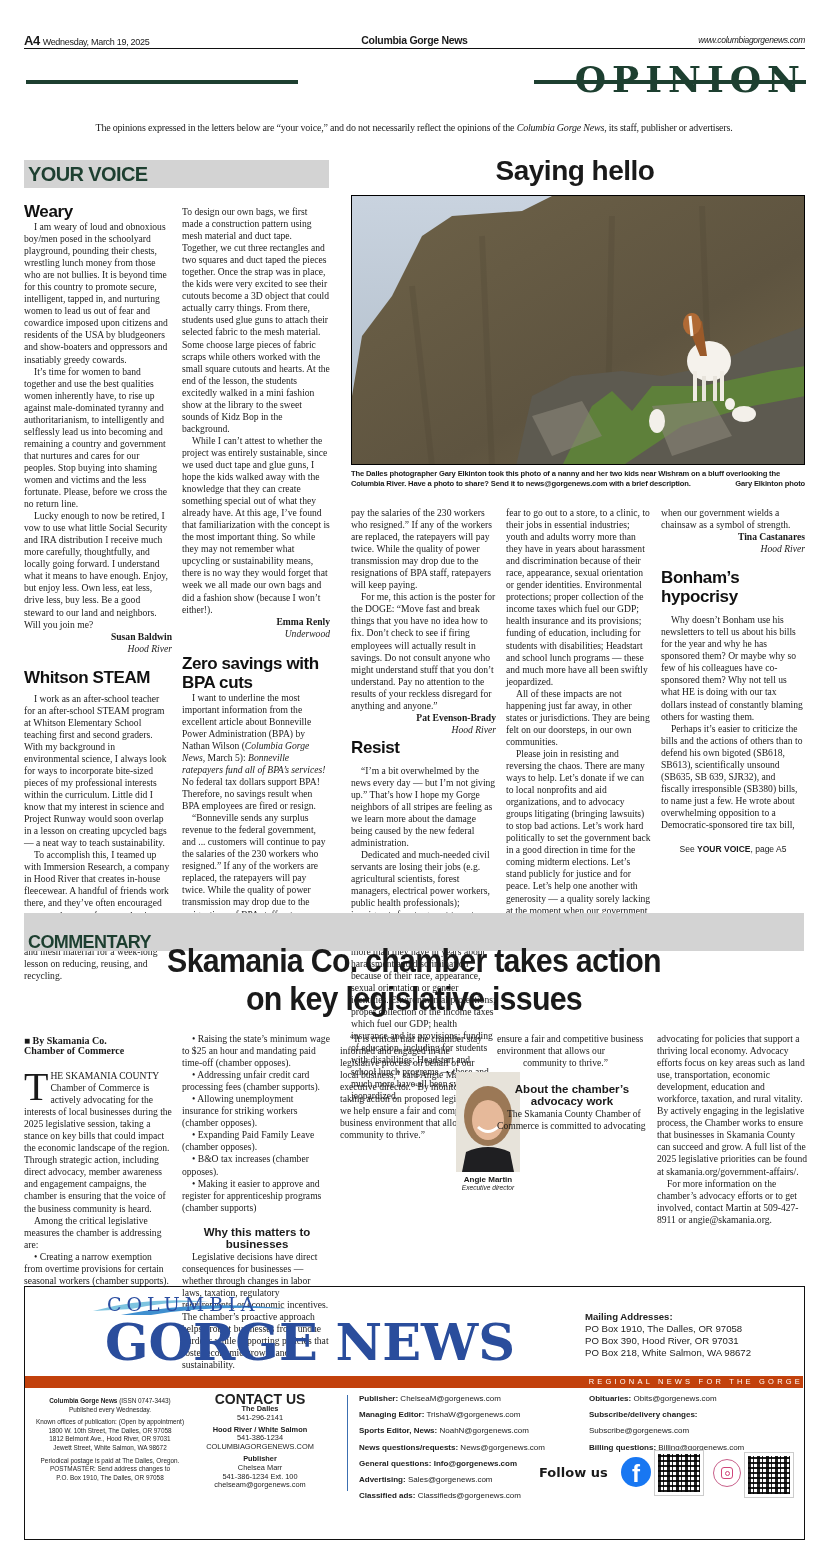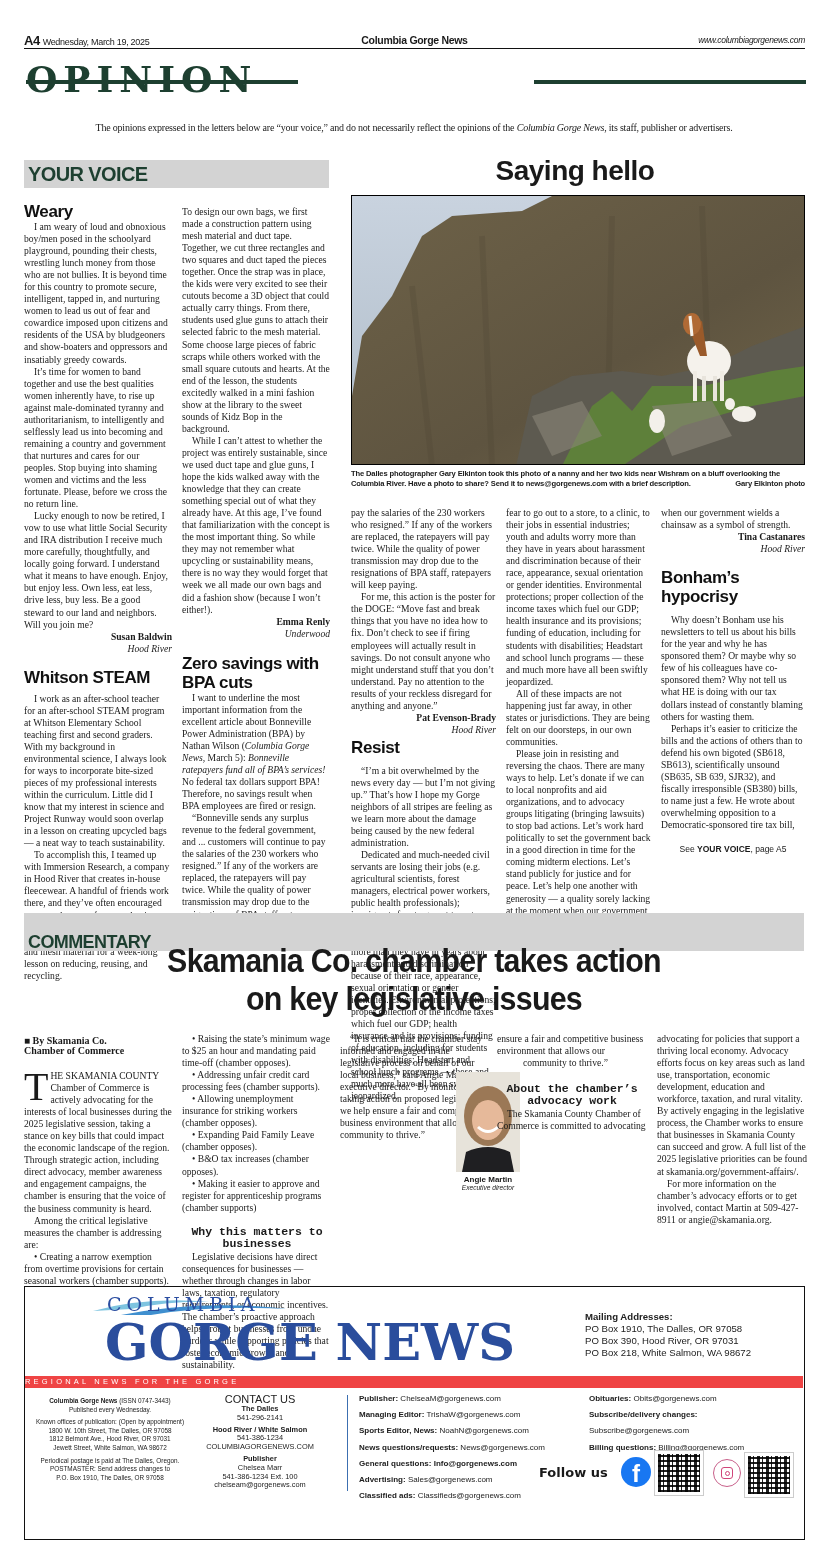--- a/index.html
+++ b/index.html
@@ -6,40 +6,40 @@
 body{width:828px;height:1548px;background:#fff;font-family:"Liberation Serif","DejaVu Serif",serif;color:#1a1a1a;position:relative;overflow:hidden}
 .abs{position:absolute}
 .sans{font-family:"Liberation Sans","DejaVu Sans",sans-serif}
 .masthead{left:24px;top:33px;width:781px;height:16px;border-bottom:1.5px solid #111;font-size:10px}
 .masthead .pg{font-weight:bold;font-size:13px;letter-spacing:-0.5px}
 .masthead .date{font-size:9px;margin-left:3px;letter-spacing:-0.3px}
 .masthead .center{position:absolute;left:0;right:0;text-align:center;top:1px;font-weight:bold;font-size:10.5px;letter-spacing:-0.3px}
 .masthead .url{position:absolute;right:0;top:2px;font-style:italic;font-size:8.5px;letter-spacing:-0.3px}
 .op-row{left:26px;top:64px;width:780px;height:40px}
 .op-line{position:absolute;top:16px;height:4px;background:#1d3f30}
-.op-title{position:absolute;left:0;right:0;text-align:left;font-family:"DejaVu Serif",serif;font-weight:bold;font-size:36px;letter-spacing:6px;color:#1d3f30;top:-6px}
+.op-title{position:absolute;left:0;right:0;text-align:right;font-family:"DejaVu Serif",serif;font-weight:bold;font-size:36px;letter-spacing:6px;color:#1d3f30;top:-6px}
 .disclaimer{left:0;top:122px;width:828px;text-align:center;font-size:10px;letter-spacing:-0.2px}
 .band{background:#d3d3d3;color:#1d3f30;font-weight:bold;font-family:"Liberation Sans",sans-serif;letter-spacing:-0.6px}
 .yv-band{left:24px;top:160px;width:305px;height:28px;font-size:20px;padding:3px 4px}
 .col{font-size:9.6px;line-height:12.05px;text-align:left}
 .col p{text-indent:10px}
 .col p.ni{text-indent:0}
 .hed{font-family:"Liberation Sans",sans-serif;font-weight:bold;font-size:17px;line-height:19px;letter-spacing:-0.4px;color:#111}
 .sig{text-align:right;font-weight:bold}
 .sigc{text-align:right;font-style:italic}
 .saying{left:340px;top:155px;width:470px;text-align:center;font-family:"Liberation Sans",sans-serif;font-weight:bold;font-size:28px;letter-spacing:-0.5px}
 .photo{left:351px;top:195px;width:454px;height:270px;border:1px solid #000;overflow:hidden}
 .caption{left:351px;top:469px;width:454px;font-family:"Liberation Sans",sans-serif;font-weight:bold;font-size:7.6px;line-height:10px;letter-spacing:-0.15px}
 .comm-band{left:24px;top:913px;width:780px;height:26px;font-size:18px;padding:19px 4px}
 .comm-hed{left:24px;top:942px;width:780px;text-align:center;font-family:"Liberation Sans",sans-serif;font-weight:bold;font-size:33px;line-height:38px;letter-spacing:-0.8px;transform:scaleX(0.92)}
-.sub-hed{font-family:Liberation Mono, monospace;font-weight:bold;font-size:11.5px;line-height:12px;text-align:center}
+.sub-hed{font-family:Liberation Sans, sans-serif;font-weight:bold;font-size:11.5px;line-height:12px;text-align:center}
 .footer{left:24px;top:1286px;width:781px;height:254px;border:1.5px solid #111}
 .logo-columbia{position:absolute;left:82px;top:6px;font-family:"DejaVu Serif",serif;font-size:19px;letter-spacing:5px;color:#2a4da0}
 .logo-gorge{position:absolute;left:80px;top:26px;font-family:"DejaVu Serif",serif;font-weight:bold;font-size:50px;color:#2a4d9c;letter-spacing:0px;transform:scaleX(1.02);transform-origin:left}
-.blueband{position:absolute;left:0;top:89px;width:778px;height:12px;background:#ef4444;color:#fff;font-family:"Liberation Sans",sans-serif;font-size:7.5px;letter-spacing:3.2px;text-align:left;line-height:12px}
+.blueband{position:absolute;left:0;top:89px;width:778px;height:12px;background:#c2410c;color:#fff;font-family:"Liberation Sans",sans-serif;font-size:7.5px;letter-spacing:3.2px;text-align:right;line-height:12px}
 .mail{position:absolute;left:560px;top:24px;font-family:"Liberation Sans",sans-serif;font-size:9.6px;line-height:12px;color:#222}
 .mail b{font-size:9.6px}
 .ft-small{font-family:"Liberation Sans",sans-serif;font-size:6.4px;line-height:8.6px;text-align:center;color:#222}
 .contact{font-family:"Liberation Sans",sans-serif;text-align:center;color:#222;font-size:7.4px;line-height:8.8px}
 .emails{font-family:"Liberation Sans",sans-serif;font-size:8px;line-height:16.2px;color:#222}
 .emails b{font-weight:bold}
 .qr{width:48px;height:44px;background:
  repeating-linear-gradient(90deg,#222 0 3px,#fff 3px 5px,#222 5px 6px,#fff 6px 9px),
  repeating-linear-gradient(0deg,#222 0 2px,#fff 2px 5px);background-blend-mode:multiply;border:3px solid #fff;outline:1px solid #ccc}
 </style>
@@ -222,21 +222,21 @@
     <div style="margin-top:4px">Known offices of publication: (Open by appointment)</div>
     <div>1800 W. 10th Street, The Dalles, OR 97058</div>
     <div>1812 Belmont Ave., Hood River, OR 97031</div>
     <div>Jewett Street, White Salmon, WA 98672</div>
     <div style="margin-top:4px">Periodical postage is paid at The Dalles, Oregon.</div>
     <div>POSTMASTER: Send address changes to</div>
     <div>P.O. Box 1910, The Dalles, OR 97058</div>
   </div>
 
   <div class="abs contact" style="left:176px;top:107px;width:118px">
-    <div style="font-weight:normal;font-size:11px;line-height:11px">CONTACT US</div>
+    <div style="font-weight:bold;font-size:14px;line-height:11px">CONTACT US</div>
     <div style="font-weight:bold">The Dalles</div>
     <div>541-296-2141</div>
     <div style="font-weight:bold;margin-top:3px">Hood River / White Salmon</div>
     <div>541-386-1234</div>
     <div>COLUMBIAGORGENEWS.COM</div>
     <div style="font-weight:bold;margin-top:3px">Publisher</div>
     <div>Chelsea Marr</div>
     <div>541-386-1234 Ext. 100</div>
     <div>chelseam@gorgenews.com</div>
   </div>

